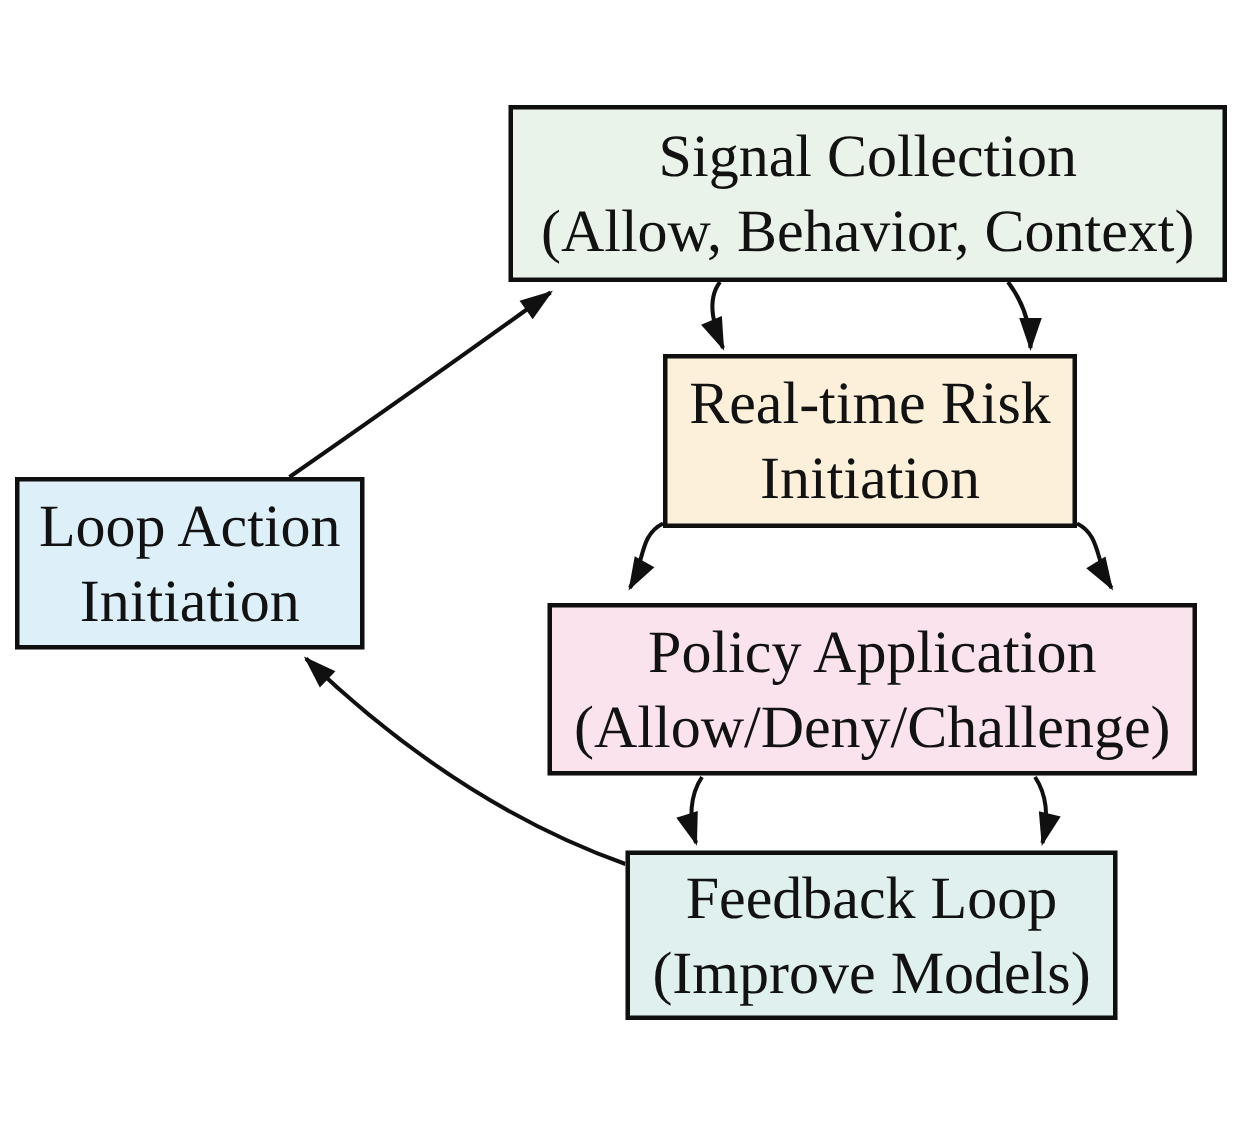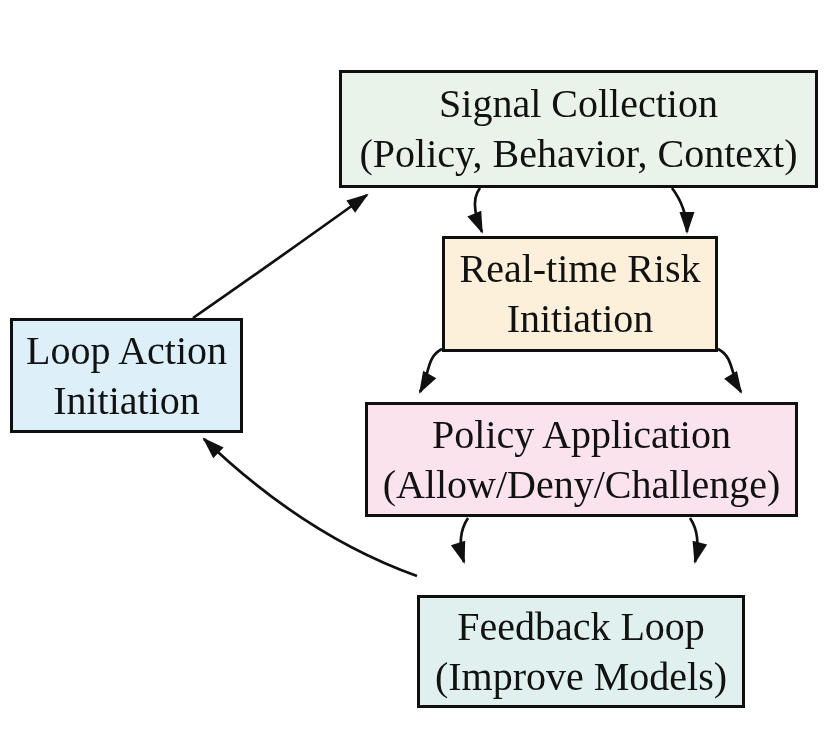--- a/index.html
+++ b/index.html
@@ -43,21 +43,21 @@
     align-items: center;
     text-align: center;
     color: var(--text-color, #121212);
     font-size: 40px;
     line-height: 1.25;
     white-space: nowrap;
   }
   .n-signal   { left: 339px; top: 70px;  width: 479px; height: 118px; }
   .n-risk     { left: 442px; top: 236px; width: 276px; height: 116px; }
   .n-policy   { left: 365px; top: 402px; width: 433px; height: 115px; }
-  .n-feedback { left: 417px; top: 567px; width: 328px; height: 113px; margin-top: 28px; }
+  .n-feedback { left: 417px; top: 567px; width: 328px; height: 113px; }
   .n-user     { left: 10px;  top: 318px; width: 233px; height: 115px; }
 </style>
 </head>
 <body>
 
 <div class="canvas">
 
   <svg class="edges" viewBox="0 0 838 753" xmlns="http://www.w3.org/2000/svg">
     <defs>
       <marker id="arrow" markerUnits="userSpaceOnUse" markerWidth="24" markerHeight="18" viewBox="0 0 24 18" refX="21" refY="9" orient="auto">
@@ -77,21 +77,21 @@
 
     <path class="edge" marker-end="url(#arrow)" d="M 468 518 C 460 530, 459 546, 464 562"></path>
 
     <path class="edge" marker-end="url(#arrow)" d="M 690 518 C 698 530, 699 546, 695 562"></path>
 
     <path class="edge" marker-end="url(#arrow)" d="M 417 576 Q 305 536 204 439"></path>
   </svg>
 
   <div class="node n-signal" style="background-color: rgb(233, 243, 233);">
     <div>Signal Collection</div>
-    <div>(Policy, Behavior, Context)</div>
+    <div>(Allow, Behavior, Context)</div>
   </div>
 
   <div class="node n-risk" style="background-color: rgb(252, 240, 219);">
     <div>Real-time Risk</div>
     <div>Initiation</div>
   </div>
 
   <div class="node n-policy" style="background-color: rgb(250, 227, 236);">
     <div>Policy Application</div>
     <div>(Allow/Deny/Challenge)</div>

